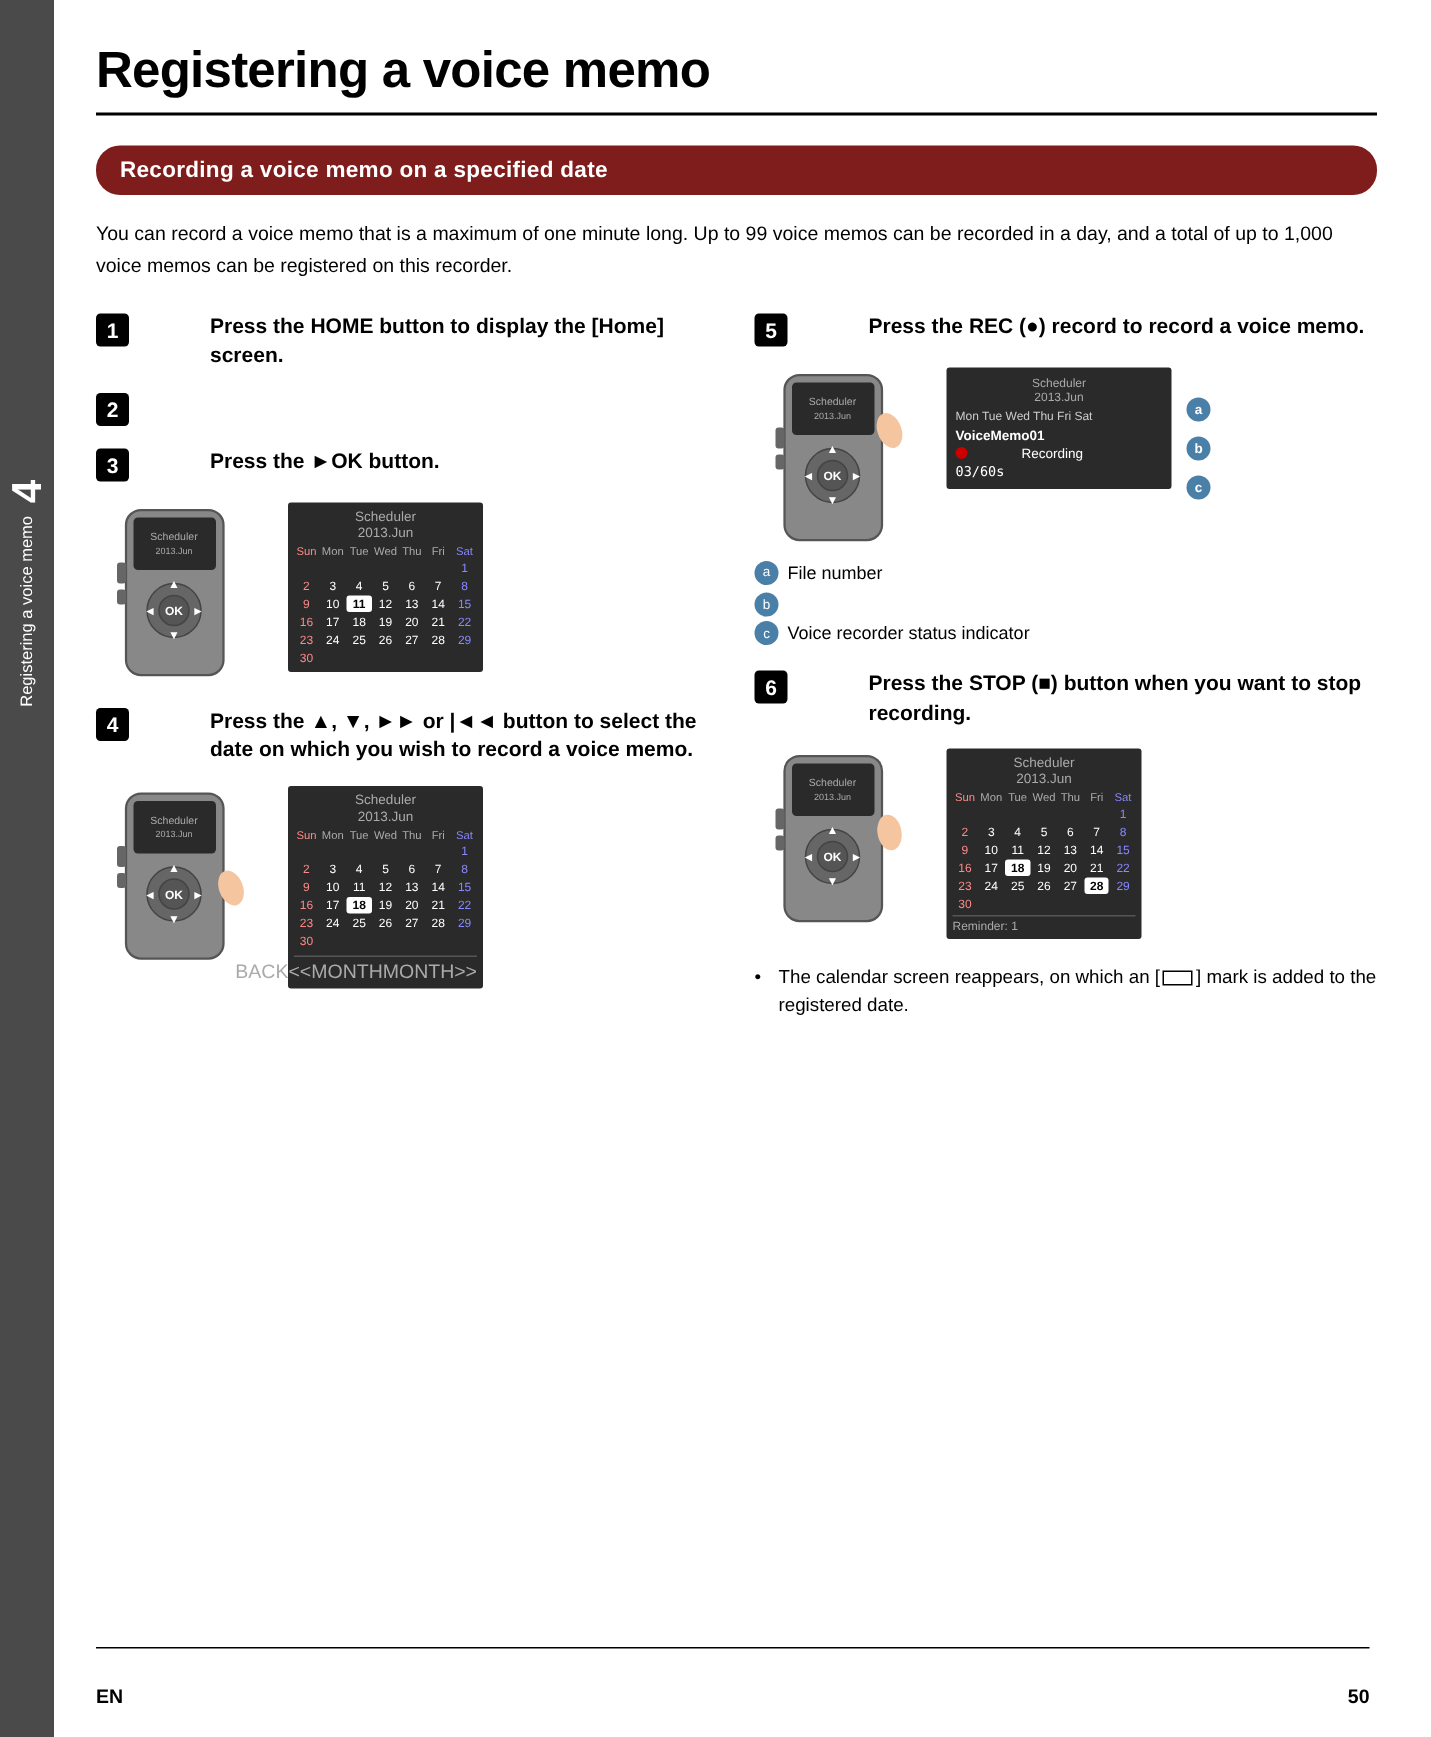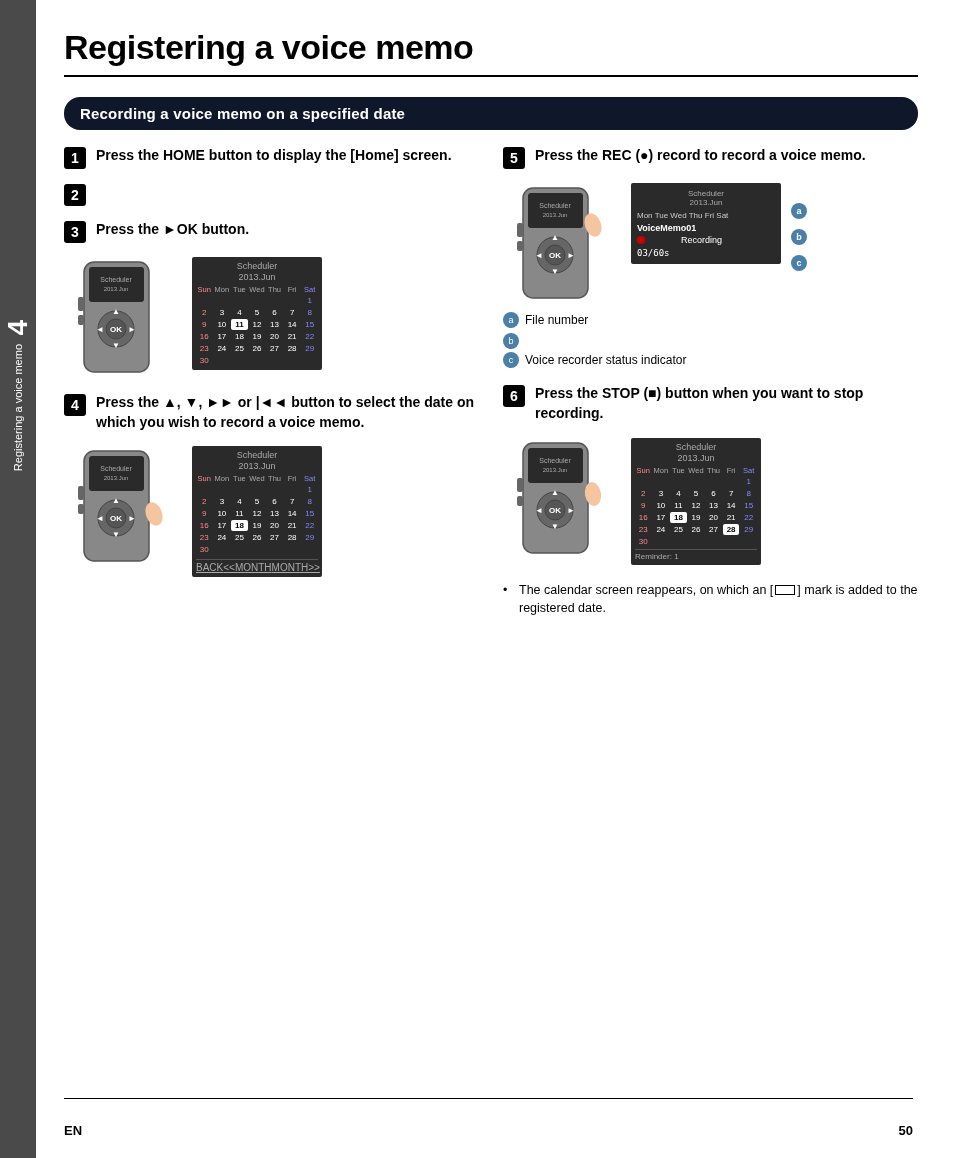--- a/index.html
+++ b/index.html
@@ -58,21 +58,21 @@
       font-weight: 900;
       color: #000;
       border-bottom: 2px solid #000;
       padding-bottom: 8px;
       margin-bottom: 20px;
       letter-spacing: -0.5px;
     }
 
     
     .section-header {
-      background: #0f172a;
+      background: #7f1d1d;
       color: #fff;
       font-size: 15px;
       font-weight: bold;
       padding: 8px 16px;
       border-radius: 16px;
       margin-bottom: 16px;
       letter-spacing: 0.2px;
     }
 
     
@@ -114,20 +114,21 @@
       align-items: center;
       justify-content: center;
       flex-shrink: 0;
       margin-top: 1px;
     }
     .step-text {
       font-size: 14px;
       font-weight: bold;
       line-height: 1.4;
       color: #000;
+      margin-left: 44px;
     }
     .step-text .bold-word {
       font-weight: 900;
     }
 
     
     .illustration-pair {
       display: flex;
       gap: 8px;
       margin-bottom: 16px;
@@ -186,27 +187,26 @@
     .cal-cell.highlighted {
       background: #fff;
       color: #000;
       border-radius: 2px;
       font-weight: bold;
     }
     .cal-cell.sun-col { color: #f88; }
     .cal-cell.sat-col { color: #88f; }
     .cal-footer {
       display: flex;
-      justify-content: flex-start;
+      justify-content: flex-end;
       margin-top: 4px;
-      font-size: 10px;
+      font-size: 13px;
       color: #aaa;
       border-top: 1px solid #555;
       padding-top: 2px;
-      text-decoration: underline;
     }
 
     
     .recording-screen {
       width: 150px;
       background: #2a2a2a;
       color: #fff;
       font-size: 9px;
       padding: 6px;
       border-radius: 2px;
@@ -294,20 +294,21 @@
     <div class="side-tab-number">4</div>
     <div class="side-tab-label">Registering a voice memo</div>
   </div>
 
   <div class="main-content">
 
     <h1 class="page-title">Registering a voice memo</h1>
 
     <div class="section-header">Recording a voice memo on a specified date</div>
 
+    <p class="intro-text">You can record a voice memo that is a maximum of one minute long. Up to 99 voice memos can be recorded in a day, and a total of up to 1,000 voice memos can be registered on this recorder.</p>
 
     <div class="two-col">
 
       <div class="col-left">
 
         <div class="step">
           <div class="step-number">1</div>
           <div class="step-text">
             Press the <span class="bold-word">HOME button to display the [Home] screen.</span>
           </div>

